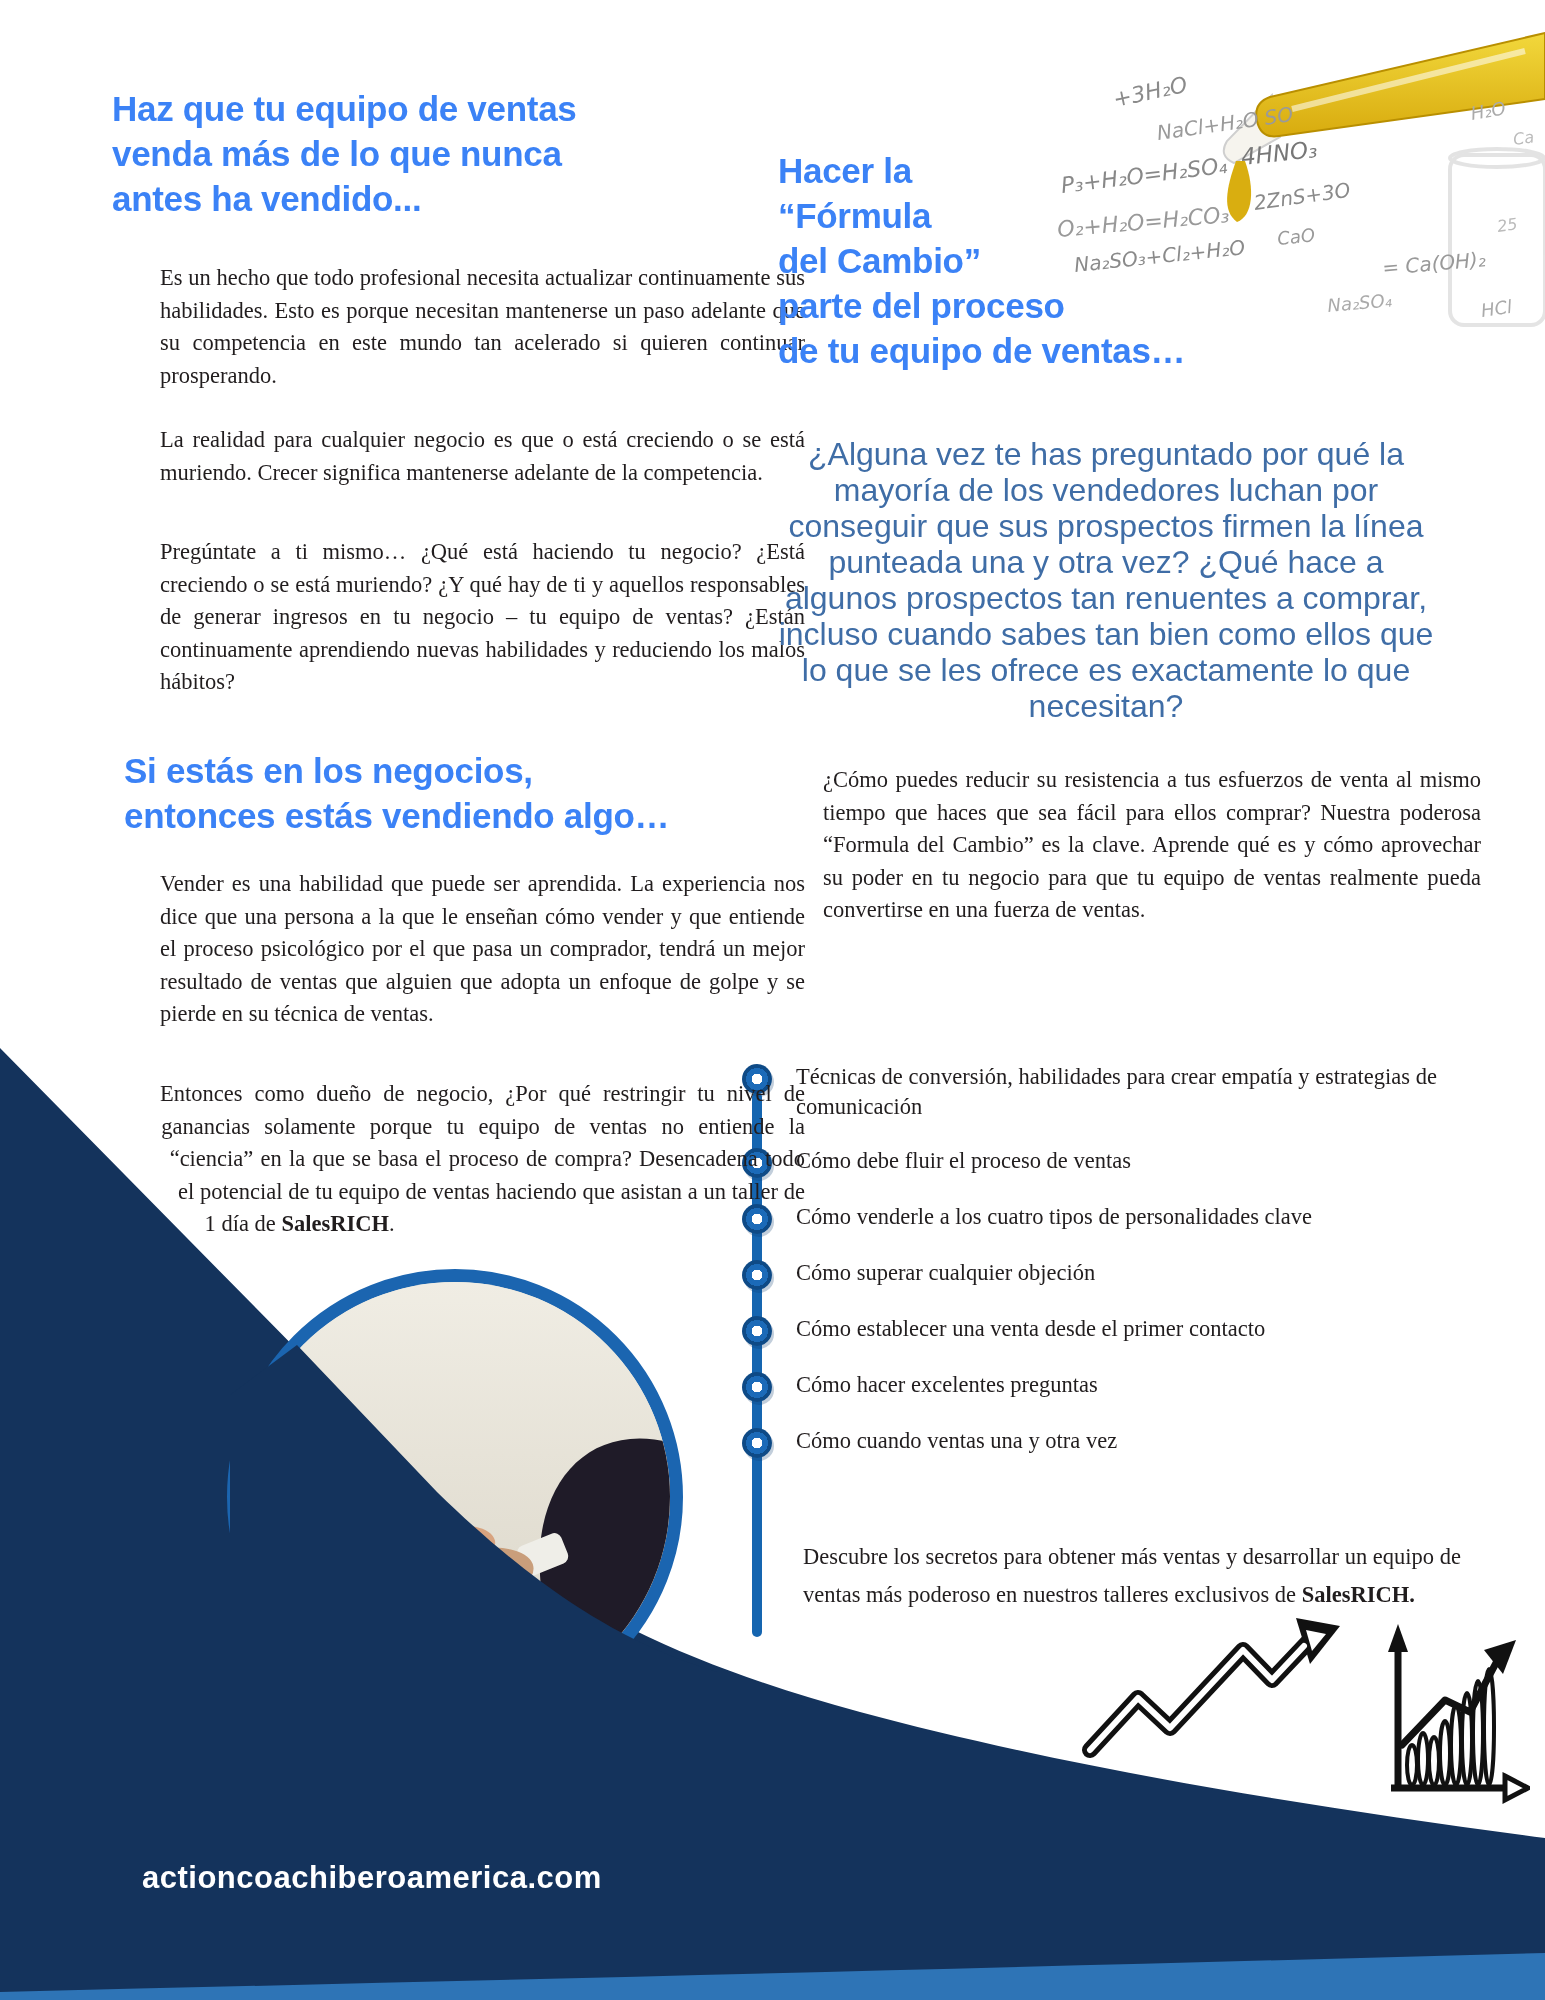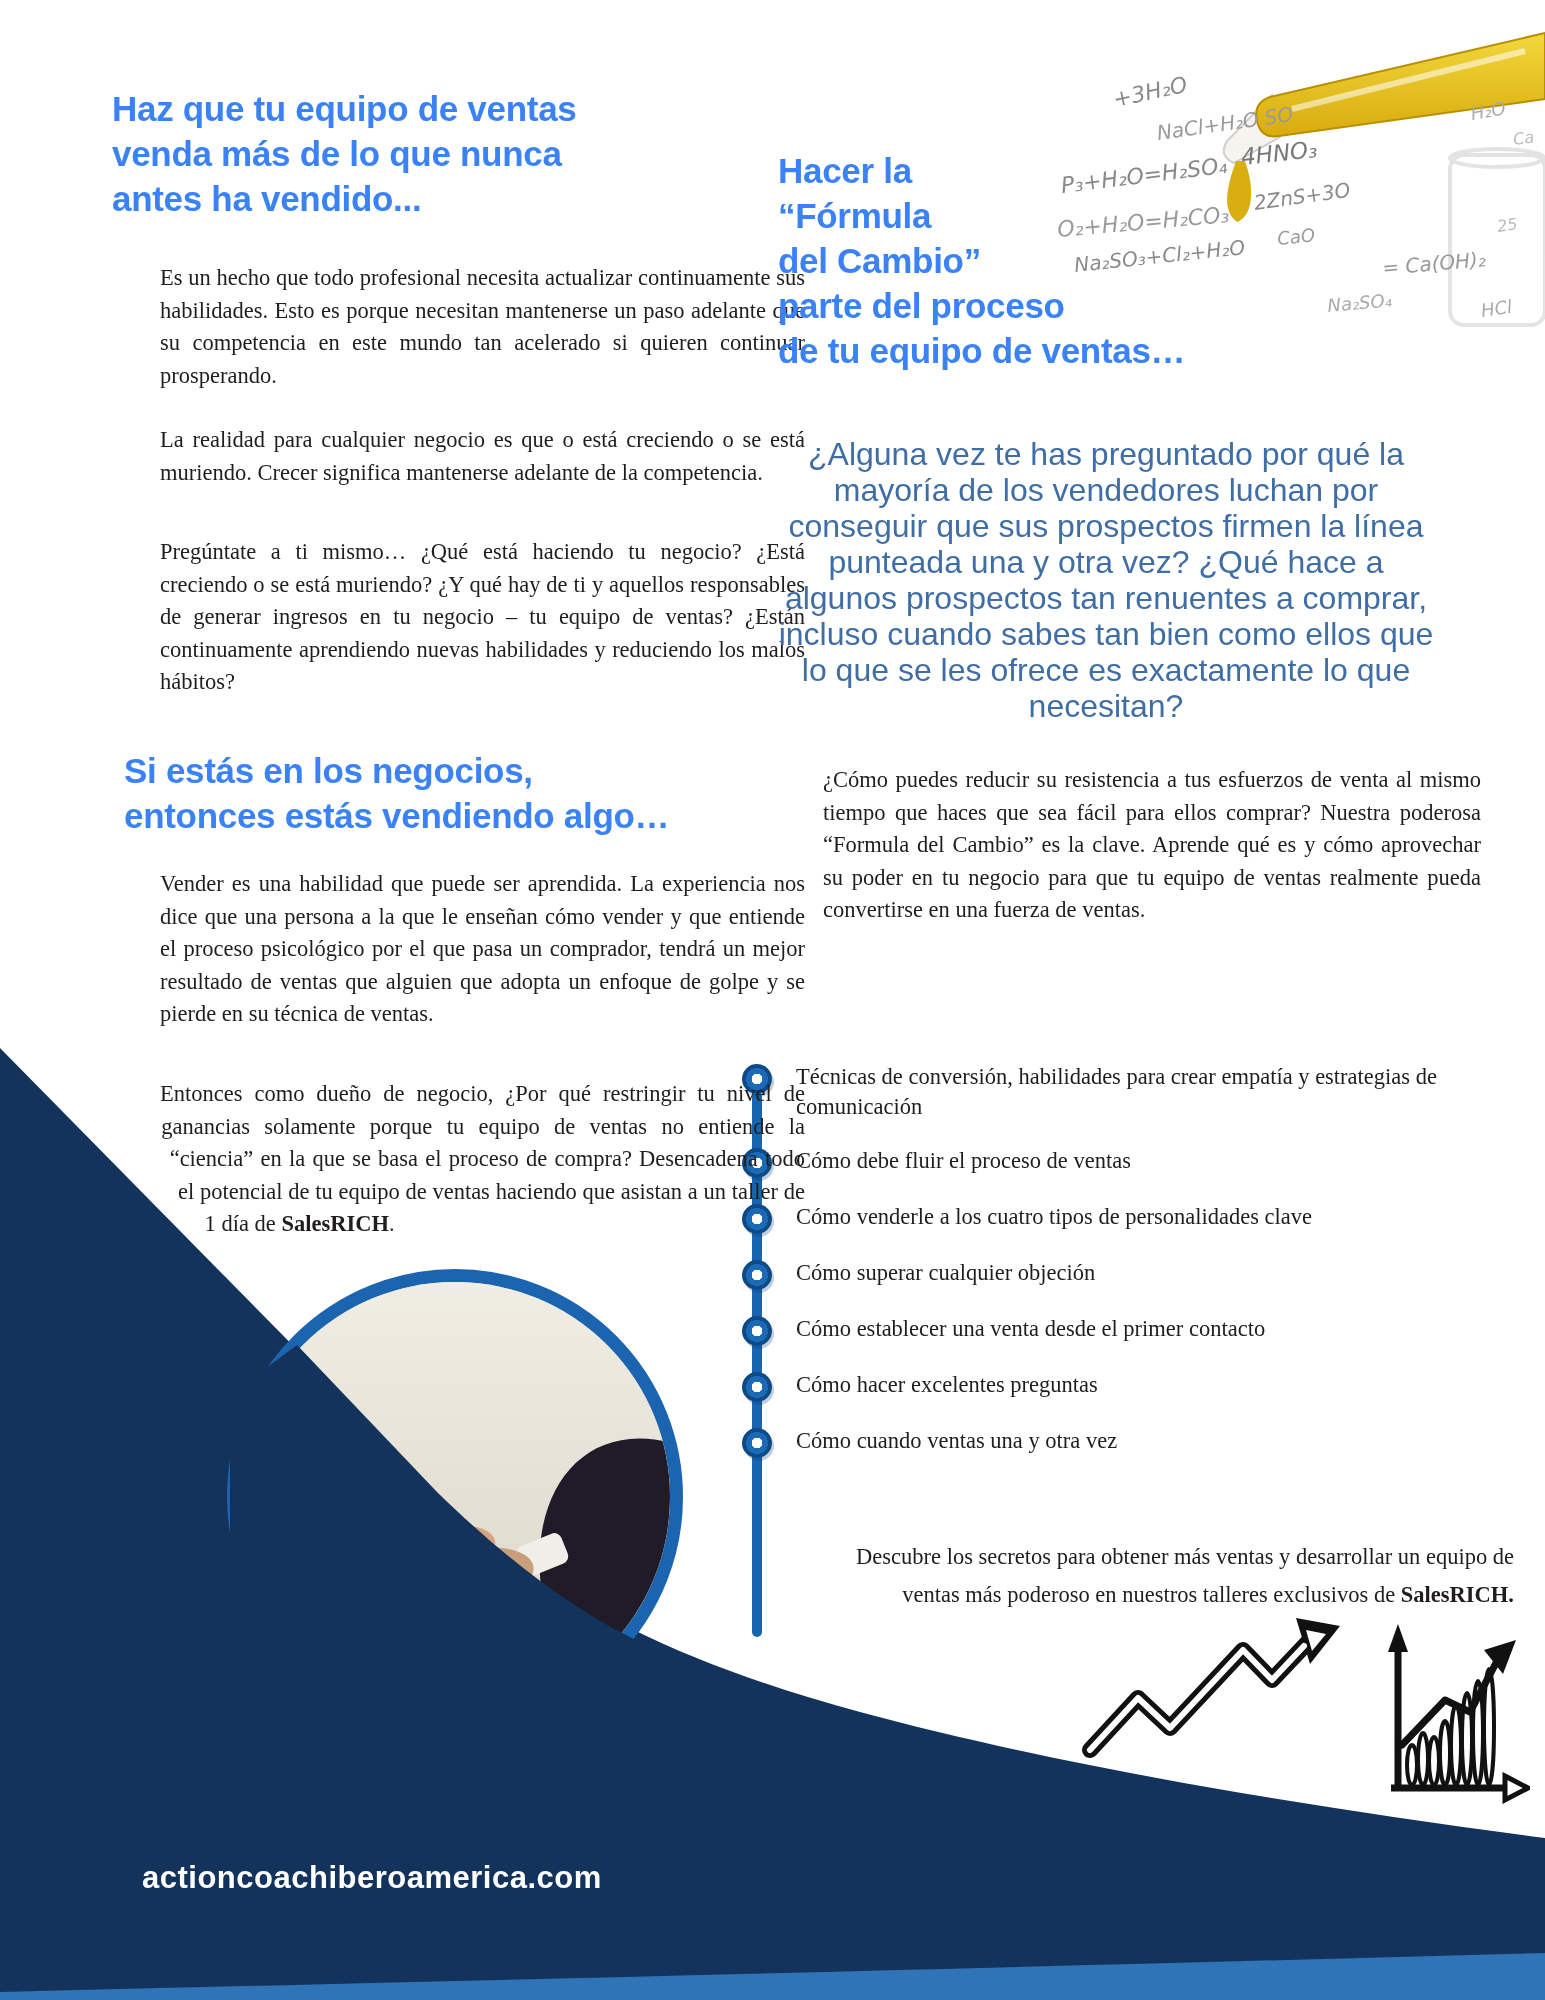--- a/index.html
+++ b/index.html
@@ -136,21 +136,21 @@
         <span class="ring"></span>
         <span class="learn-text">Cómo hacer excelentes preguntas</span>
       </div>
 
       <div class="learn-row">
         <span class="ring"></span>
         <span class="learn-text">Cómo cuando ventas una y otra vez</span>
       </div>
     </div>
 
-  <div class="abs body-p center z3" style="left:804px;top:1538px;width:662px;line-height:38px;text-align:right;">
+  <div class="abs body-p center z3" style="left:755px;top:1538px;width:662px;line-height:38px;text-align:left;">
     <span>Descubre los secretos para obtener más ventas y desarrollar un equipo de ventas más poderoso en nuestros talleres exclusivos de </span><b>SalesRICH.</b>
   </div>
 
   <svg class="abs z0" style="left:1020px;top:25px;" width="525" height="330" viewBox="0 0 525 330">
     <defs>
       <linearGradient id="oil" x1="0" y1="0" x2="0" y2="1">
         <stop offset="0" stop-color="#f2d83c"></stop>
           <stop offset="1" stop-color="#d8ab0e"></stop>
       </linearGradient>
     </defs>

